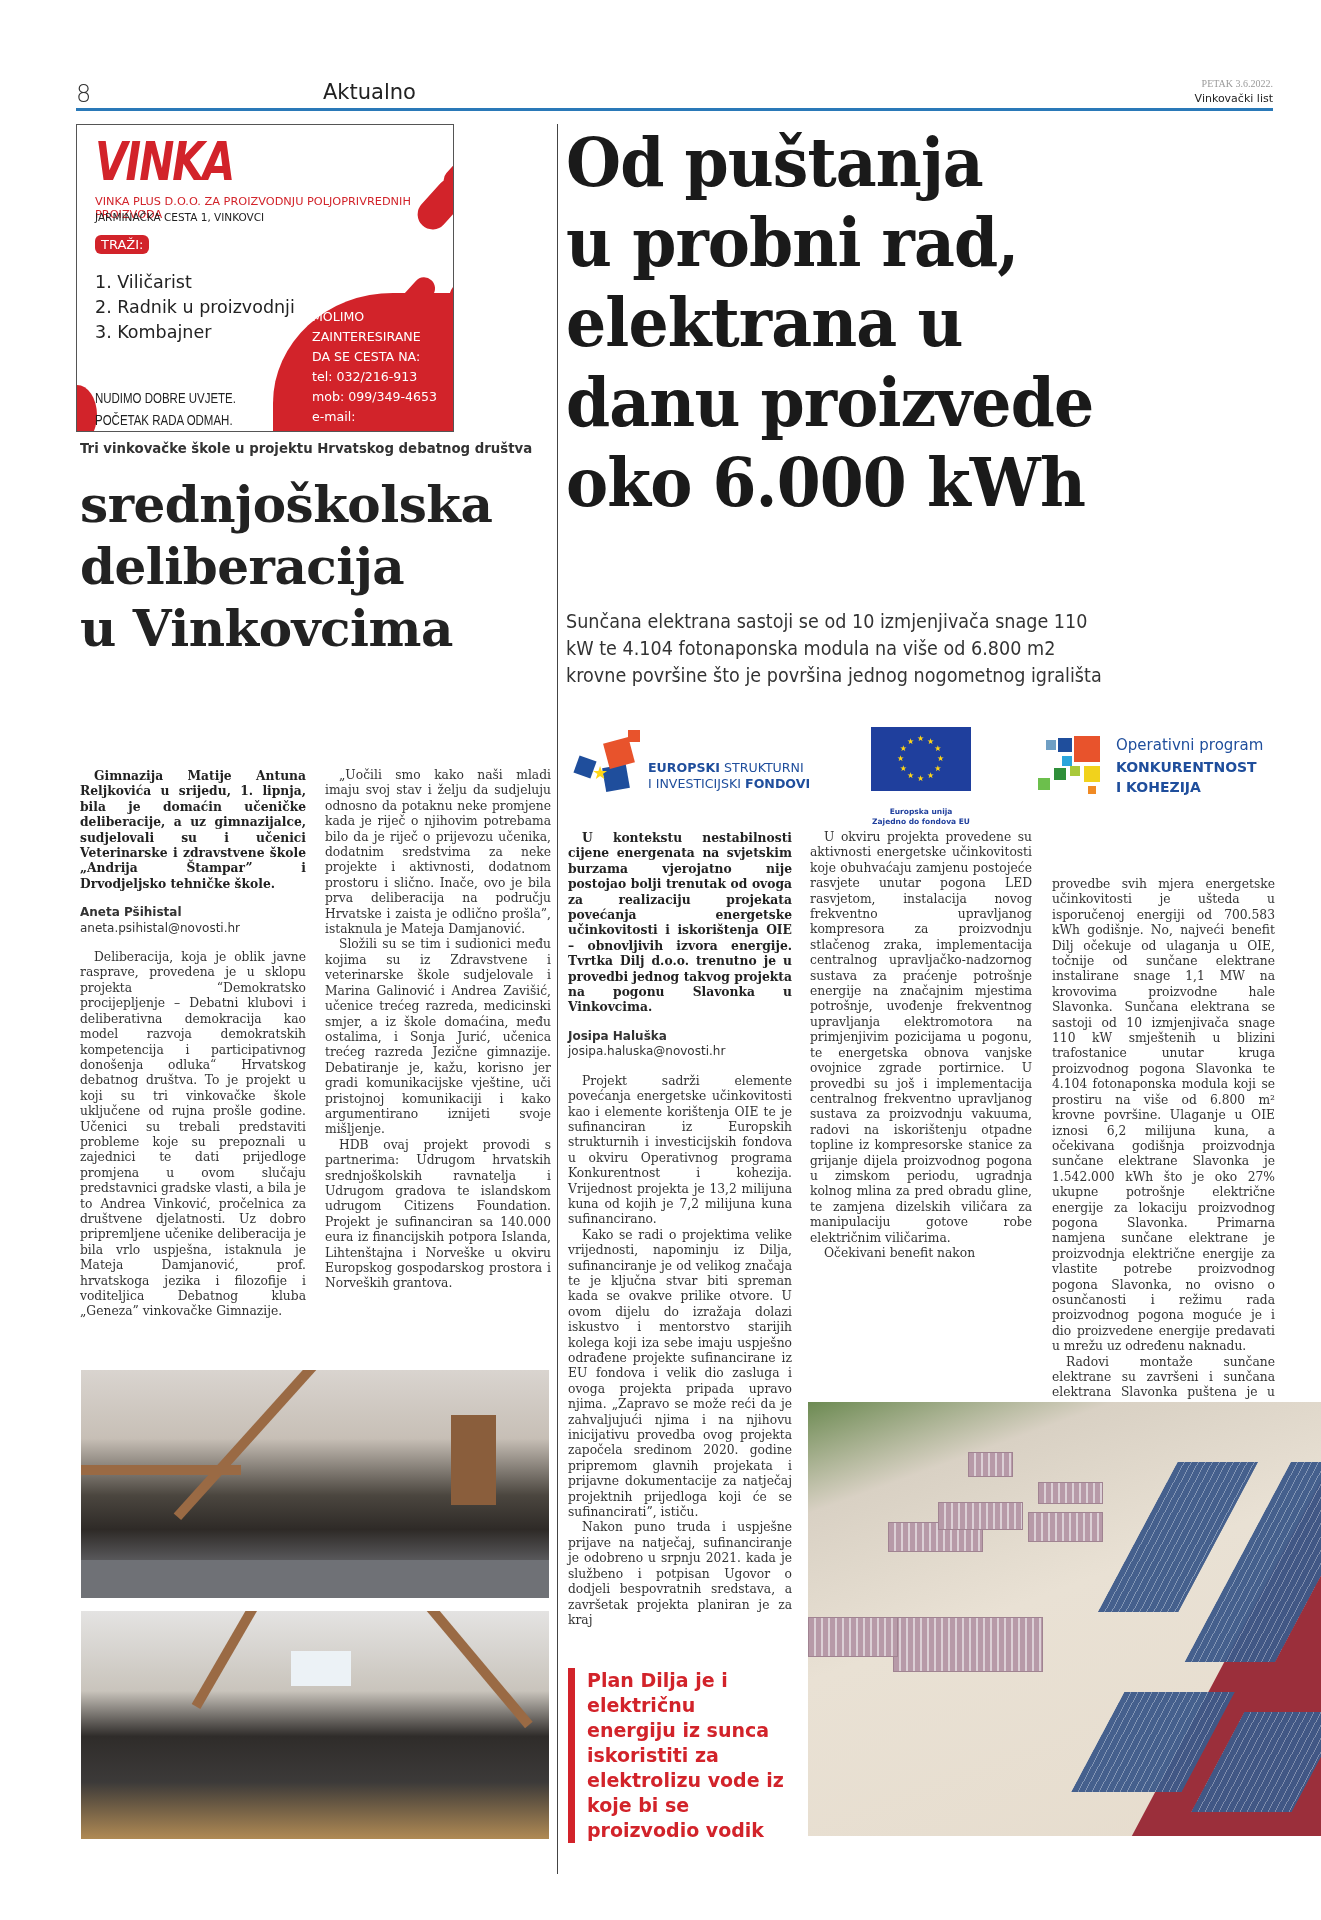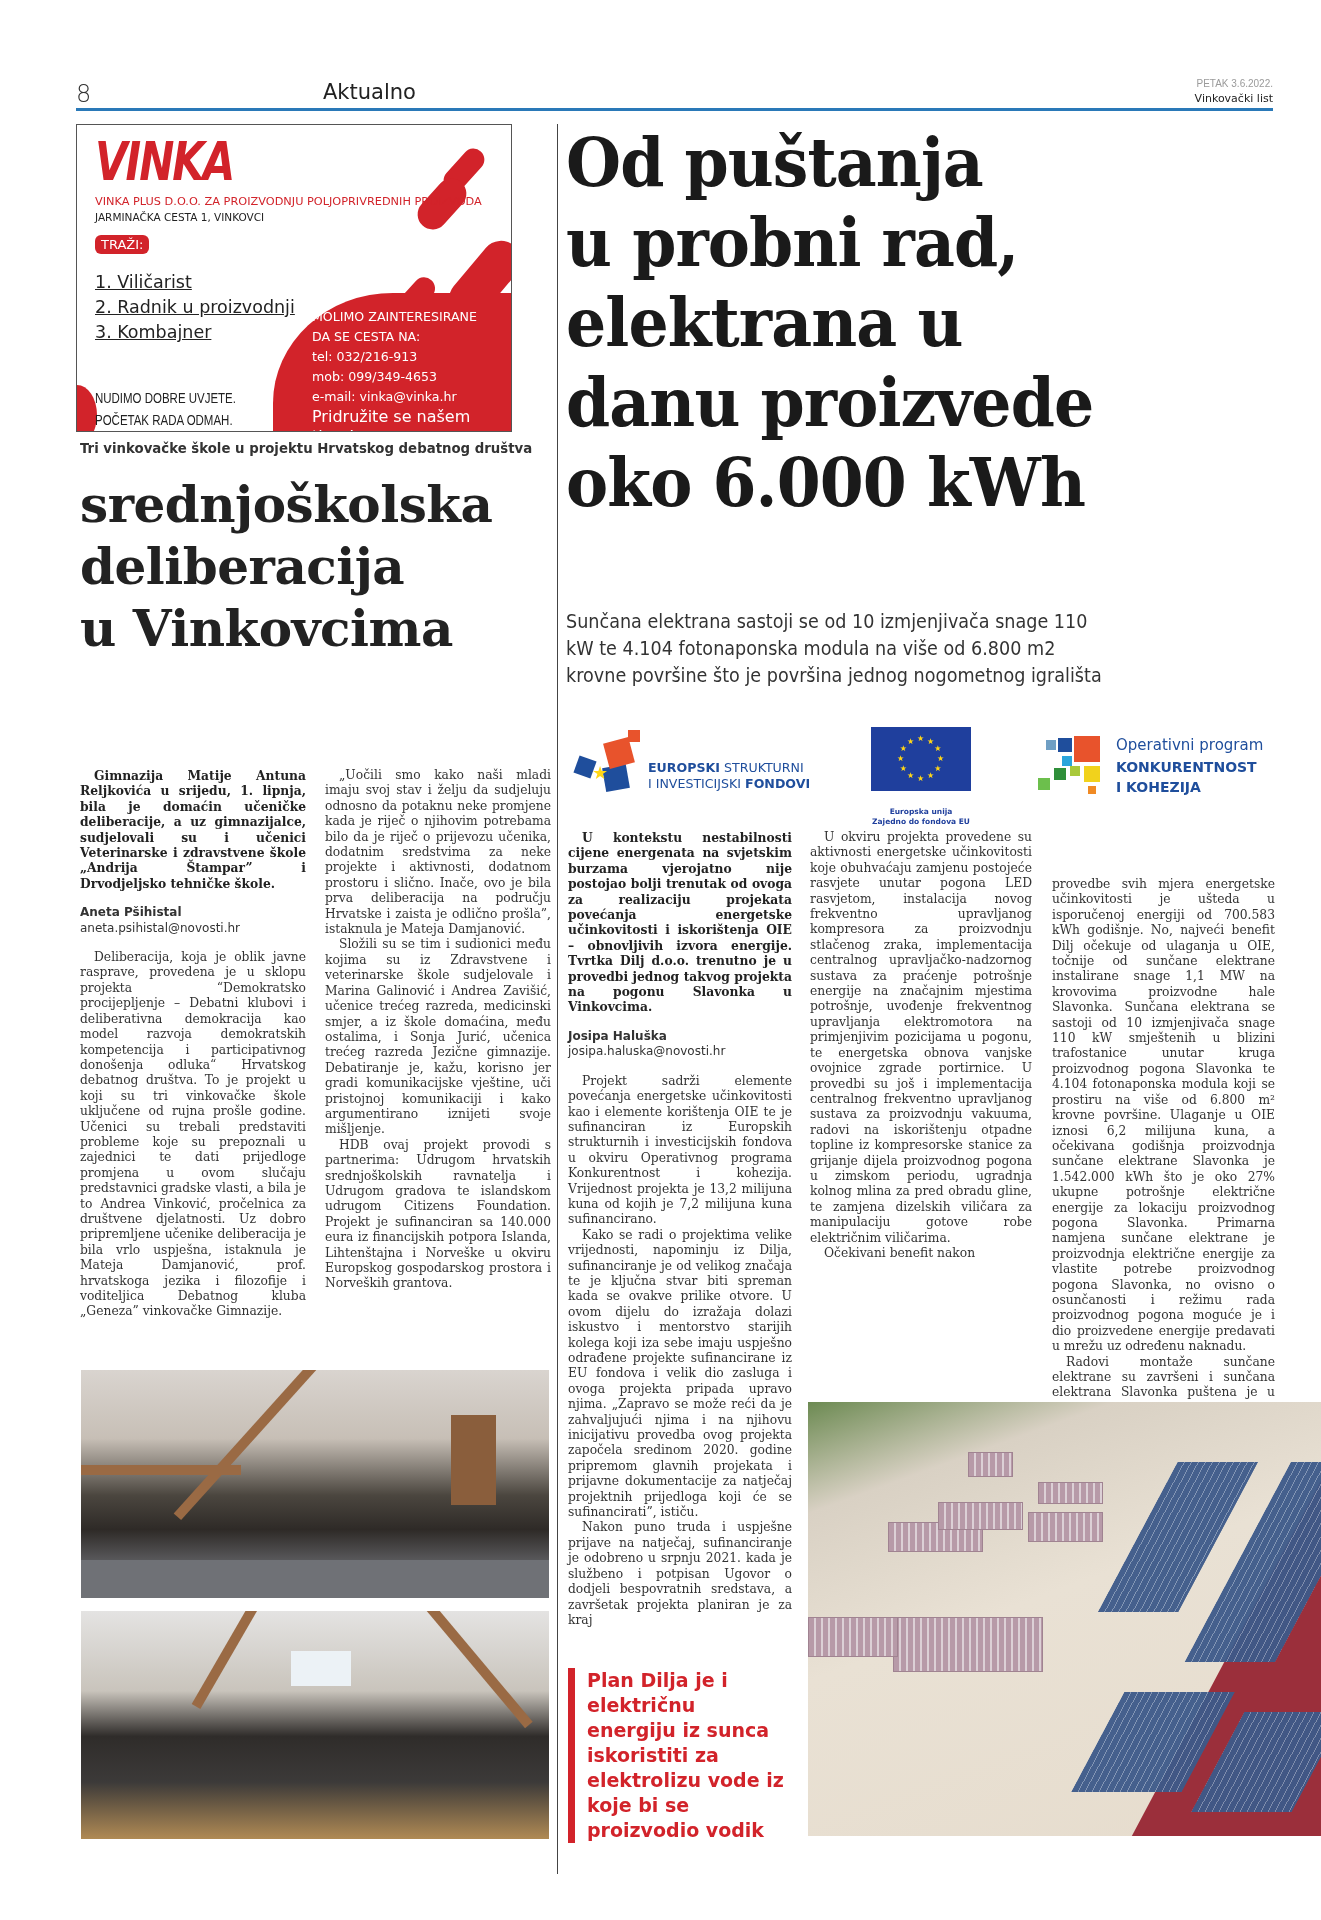--- a/index.html
+++ b/index.html
@@ -2,34 +2,34 @@
 <html><head>
 <meta charset="utf-8">
 <style>
   * { box-sizing: border-box; margin: 0; padding: 0; }
   html, body { width: 1321px; height: 1920px; background: #ffffff; overflow: hidden; }
   body { position: relative; font-family: "DejaVu Serif", serif; color: #222; }
 
   
   .hdr-pagenum { position: absolute; left: 76px; top: 80px; font-family: "DejaVu Sans", sans-serif; font-size: 24px; font-weight: 300; color: #333; }
   .hdr-section { position: absolute; left: 323px; top: 80px; font-family: "DejaVu Sans", sans-serif; font-size: 21px; color: #222; text-align: right; }
-  .hdr-date { position: absolute; right: 48px; top: 78px; font-family: Liberation Sans, sans-serif; font-size: 10px; color: #9a9a9a; text-align: right; }
+  .hdr-date { position: absolute; right: 48px; top: 78px; font-family: Liberation Serif, serif; font-size: 10px; color: #9a9a9a; text-align: right; }
   .hdr-paper { position: absolute; right: 48px; top: 92px; font-family: "DejaVu Sans", sans-serif; font-size: 11px; color: #222; text-align: right; }
   .hdr-rule { position: absolute; left: 76px; right: 48px; top: 108px; height: 3px; background: #2a79b8; }
 
   .col-divider { position: absolute; left: 557px; top: 124px; width: 1px; height: 1750px; background: #444; }
 
   
-  .ad { position: absolute; left: 76px; top: 124px; width: 436px; height: 308px; border: 1px solid #555; background: #fff; overflow: hidden; font-family: "DejaVu Sans", sans-serif; }
+  .ad { position: absolute; left: 76px; top: 124px; width: 378px; height: 308px; border: 1px solid #555; background: #fff; overflow: hidden; font-family: "DejaVu Sans", sans-serif; }
   .ad-logo { position: absolute; left: 18px; top: 6px; font-family: "DejaVu Sans", sans-serif; font-size: 42px; font-weight: bold; color: #d2232a; letter-spacing: -2px; font-style: italic; transform: scaleY(1.25); transform-origin: top left; }
   .ad-company { position: absolute; left: 18px; top: 70px; font-size: 11.3px; color: #d2232a; }
   .ad-address { position: absolute; left: 18px; top: 86px; font-size: 10.5px; color: #222; }
   .ad-trazi { position: absolute; left: 18px; top: 110px; background: #d2232a; color: #fff; font-size: 13px; padding: 2px 6px; border-radius: 6px; }
   .ad-jobs { position: absolute; left: 18px; top: 145px; list-style: none; }
-  .ad-jobs li { font-size: 17.5px; line-height: 25px; color: #222; text-decoration: underline; }
+  .ad-jobs li { font-size: 17.5px; line-height: 25px; color: #222; }
   .ad-offer { position: absolute; left: 18px; top: 262px; font-family: "Liberation Sans Narrow", "Liberation Sans", sans-serif; font-size: 14px; line-height: 22px; color: #222; transform: scaleX(0.82); transform-origin: left; }
   .ad-blob { position: absolute; background: #d2232a; }
   .ad-blob.b1 { left: 376px; top: 20px; width: 22px; height: 50px; border-radius: 12px; transform: rotate(42deg); }
   .ad-blob.b2 { left: 350px; top: 50px; width: 30px; height: 58px; border-radius: 16px; transform: rotate(42deg); }
   .ad-blob.b3 { left: 388px; top: 110px; width: 40px; height: 90px; border-radius: 22px; transform: rotate(40deg); }
   .ad-blob.b4 { left: 330px; top: 150px; width: 22px; height: 40px; border-radius: 12px; transform: rotate(42deg); }
   .ad-blob.b5 { left: -20px; top: 260px; width: 40px; height: 60px; border-radius: 50%; }
   .ad-red { position: absolute; left: 196px; top: 168px; width: 260px; height: 160px; background: #d2232a; border-top-left-radius: 120px 110px; }
   .ad-contact { position: absolute; left: 235px; top: 182px; color: #fff; }
   .ad-contact .line { font-size: 12.6px; line-height: 20px; }

